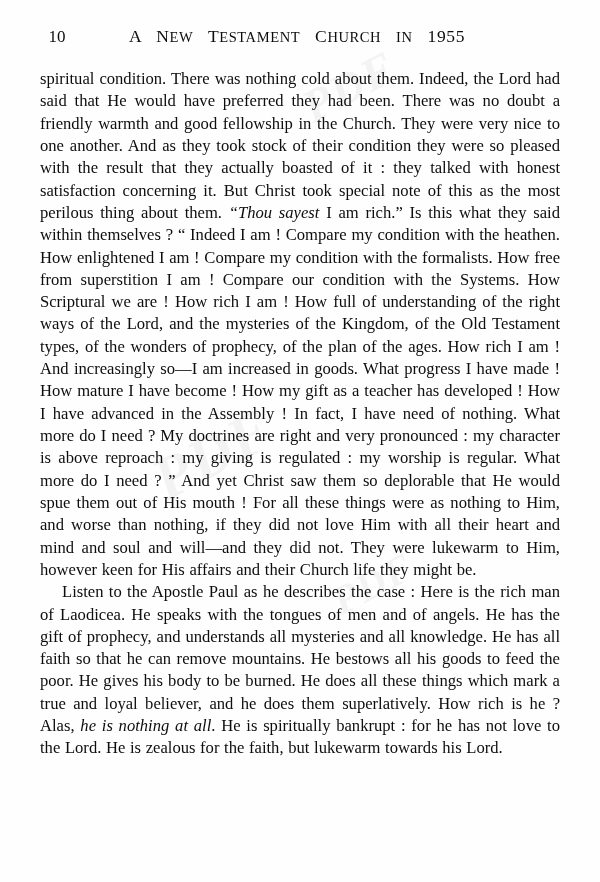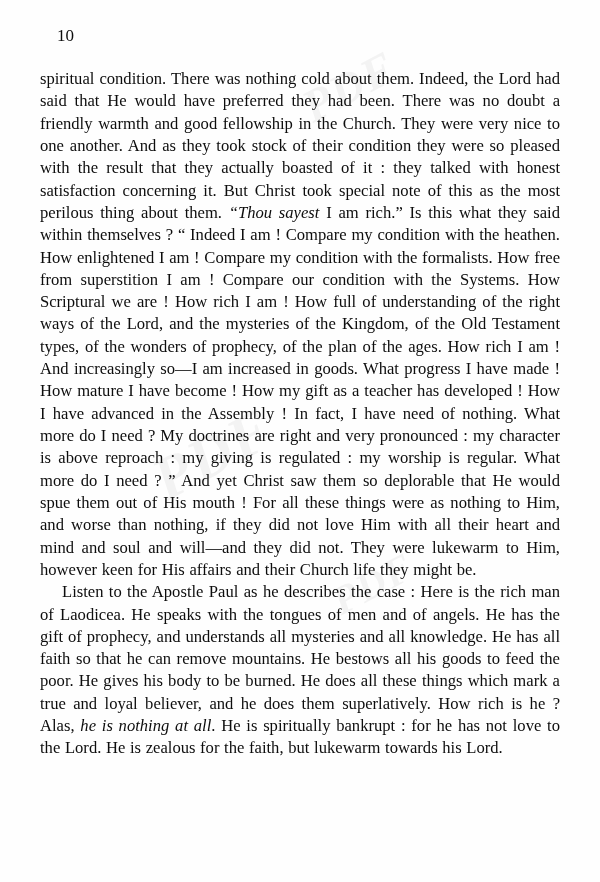--- a/index.html
+++ b/index.html
@@ -48,21 +48,21 @@
     position: relative;
     display: flex;
     align-items: baseline;
     height: 26px;
     margin-bottom: 16px;
     z-index: 10;
   }
   .folio {
     font-size: 17px;
     width: 34px;
-    text-align: right;
+    text-align: center;
   }
   .running-head {
     flex: 1;
     text-align: center;
     font-size: 17.5px;
     letter-spacing: 0.6px;
     padding-right: 40px;
   }
   .running-head .smallcaps {
     font-size: 14.5px;
@@ -93,20 +93,33 @@
 <div class="page">
 
   <div class="watermark">
     <span class="wm1">PDF</span>
     <span class="wm2">PDF</span>
     <span class="wm3">PDF</span>
   </div>
 
   <div class="header">
     <div class="folio">10</div>
+    <div class="running-head">
+      <span>A</span>
+      <span>&nbsp;</span>
+      <span>N</span><span class="smallcaps">EW</span>
+      <span>&nbsp;</span>
+      <span>T</span><span class="smallcaps">ESTAMENT</span>
+      <span>&nbsp;</span>
+      <span>C</span><span class="smallcaps">HURCH</span>
+      <span>&nbsp;</span>
+      <span class="smallcaps">IN</span>
+      <span>&nbsp;</span>
+      <span>1955</span>
+    </div>
   </div>
 
   <div class="body-text" id="body-text">
       <p><span>spiritual condition.   There was nothing cold about them. Indeed, the Lord had said that He would have preferred they had been.    There was no doubt a friendly warmth and good fellowship in the Church.    They were very nice to one another. And as they took stock of their condition they were so pleased with the result that they actually boasted of it : they talked with honest satisfaction concerning it.   But Christ took special note of this as the most perilous thing about them. </span><i>“Thou sayest</i><span> I am rich.”  Is this what they said within themselves ?   “ Indeed I am !  Compare my condition with the heathen.   How enlightened I am !   Compare my condition with the formalists.    How free from superstition I am ! Compare our condition with the Systems.   How Scriptural we are !   How rich I am !   How full of understanding of the right ways of the Lord, and the mysteries of the Kingdom, of the Old Testament types, of the wonders of prophecy, of the plan of the ages.   How rich I am !   And increasingly so—I am increased in goods.   What progress I have made !   How mature I have become !   How my gift as a teacher has developed !   How I have advanced in the Assembly !   In fact, I have need of nothing.   What more do I need ?   My doctrines are right and very pronounced :  my character is above reproach :  my giving is regulated :  my worship is regular.   What more do I need ? ”  And yet Christ saw them so deplorable that He would spue them out of His mouth ! For all these things were as nothing to Him, and worse than nothing, if they did not love Him with all their heart and mind and soul and will—and they did not.    They were lukewarm to Him, however keen for His affairs and their Church life they might be.</span></p>
       <p class="indent"><span>Listen to the Apostle Paul as he describes the case :  Here is the rich man of Laodicea.   He speaks with the tongues of men and of angels.   He has the gift of prophecy, and understands all mysteries and all knowledge.   He has all faith so that he can remove mountains.   He bestows all his goods to feed the poor.   He gives his body to be burned.   He does all these things which mark a true and loyal believer, and he does them superlatively.    How rich is he ?   Alas, </span><i>he is nothing at all</i><span>.  He is spiritually bankrupt :  for he has not love to the Lord.   He is zealous for the faith, but lukewarm towards his Lord.</span></p>
     </div>
 
 </div>
 
 </body></html>

